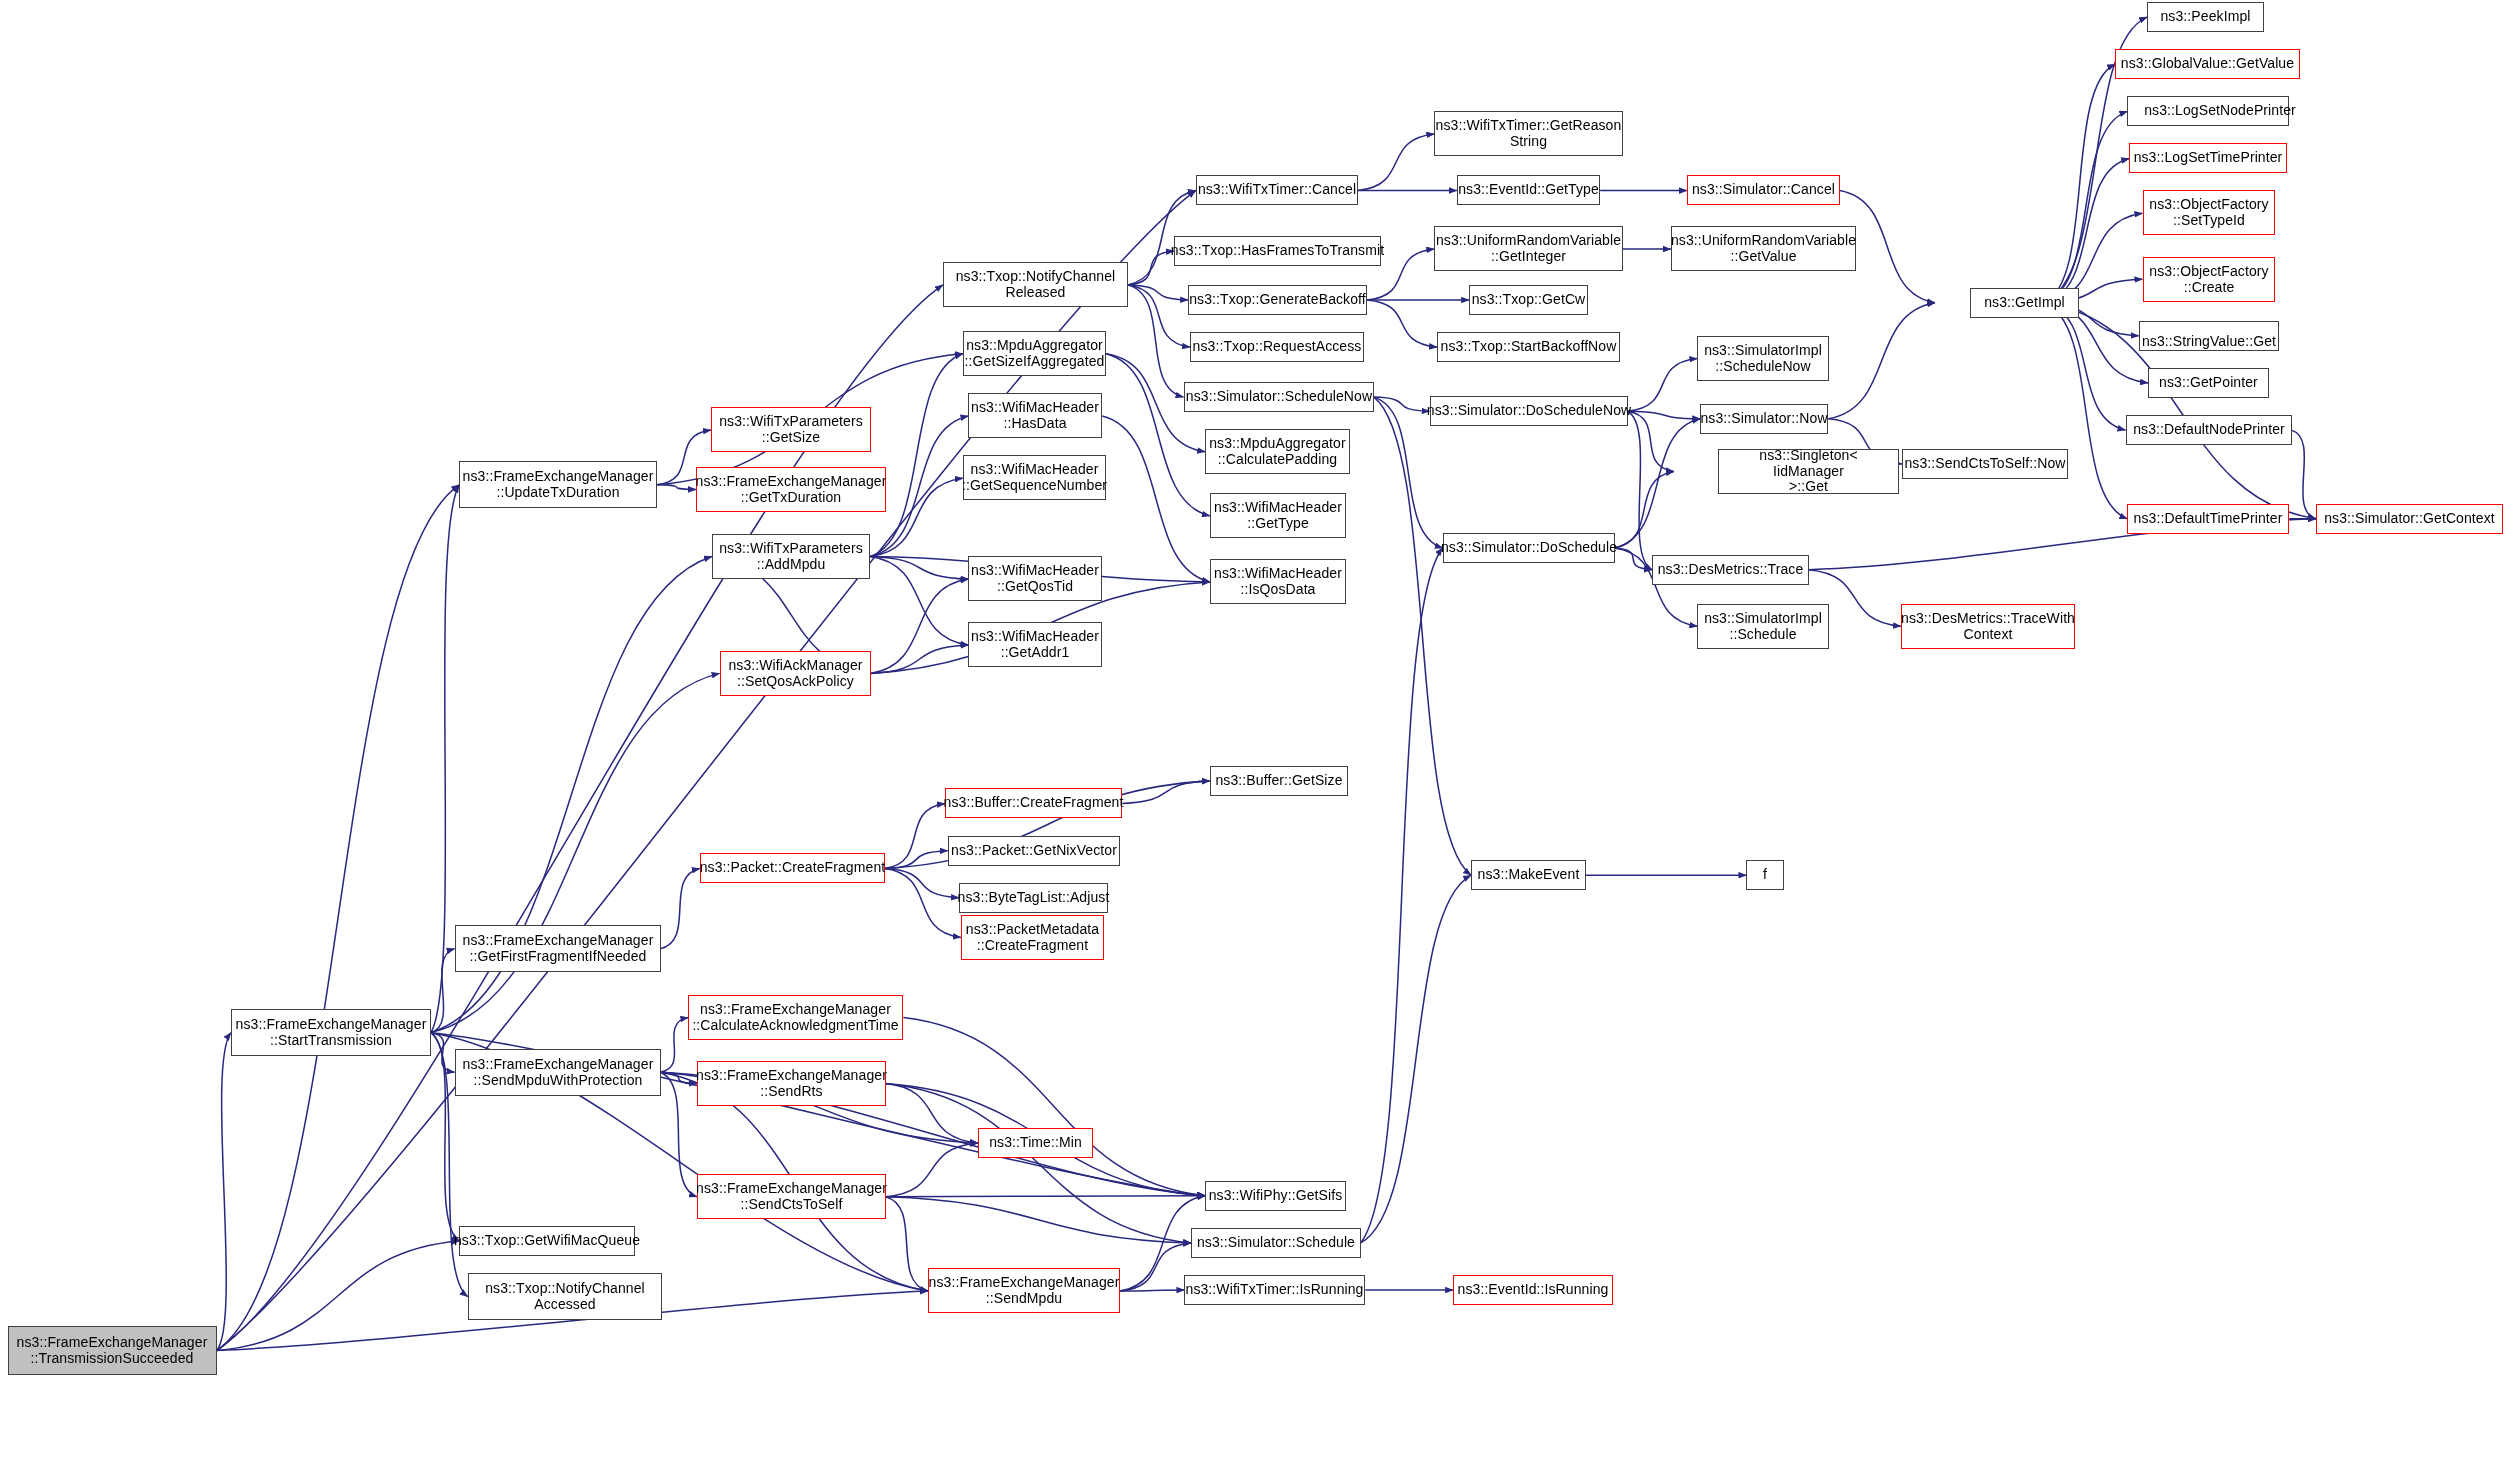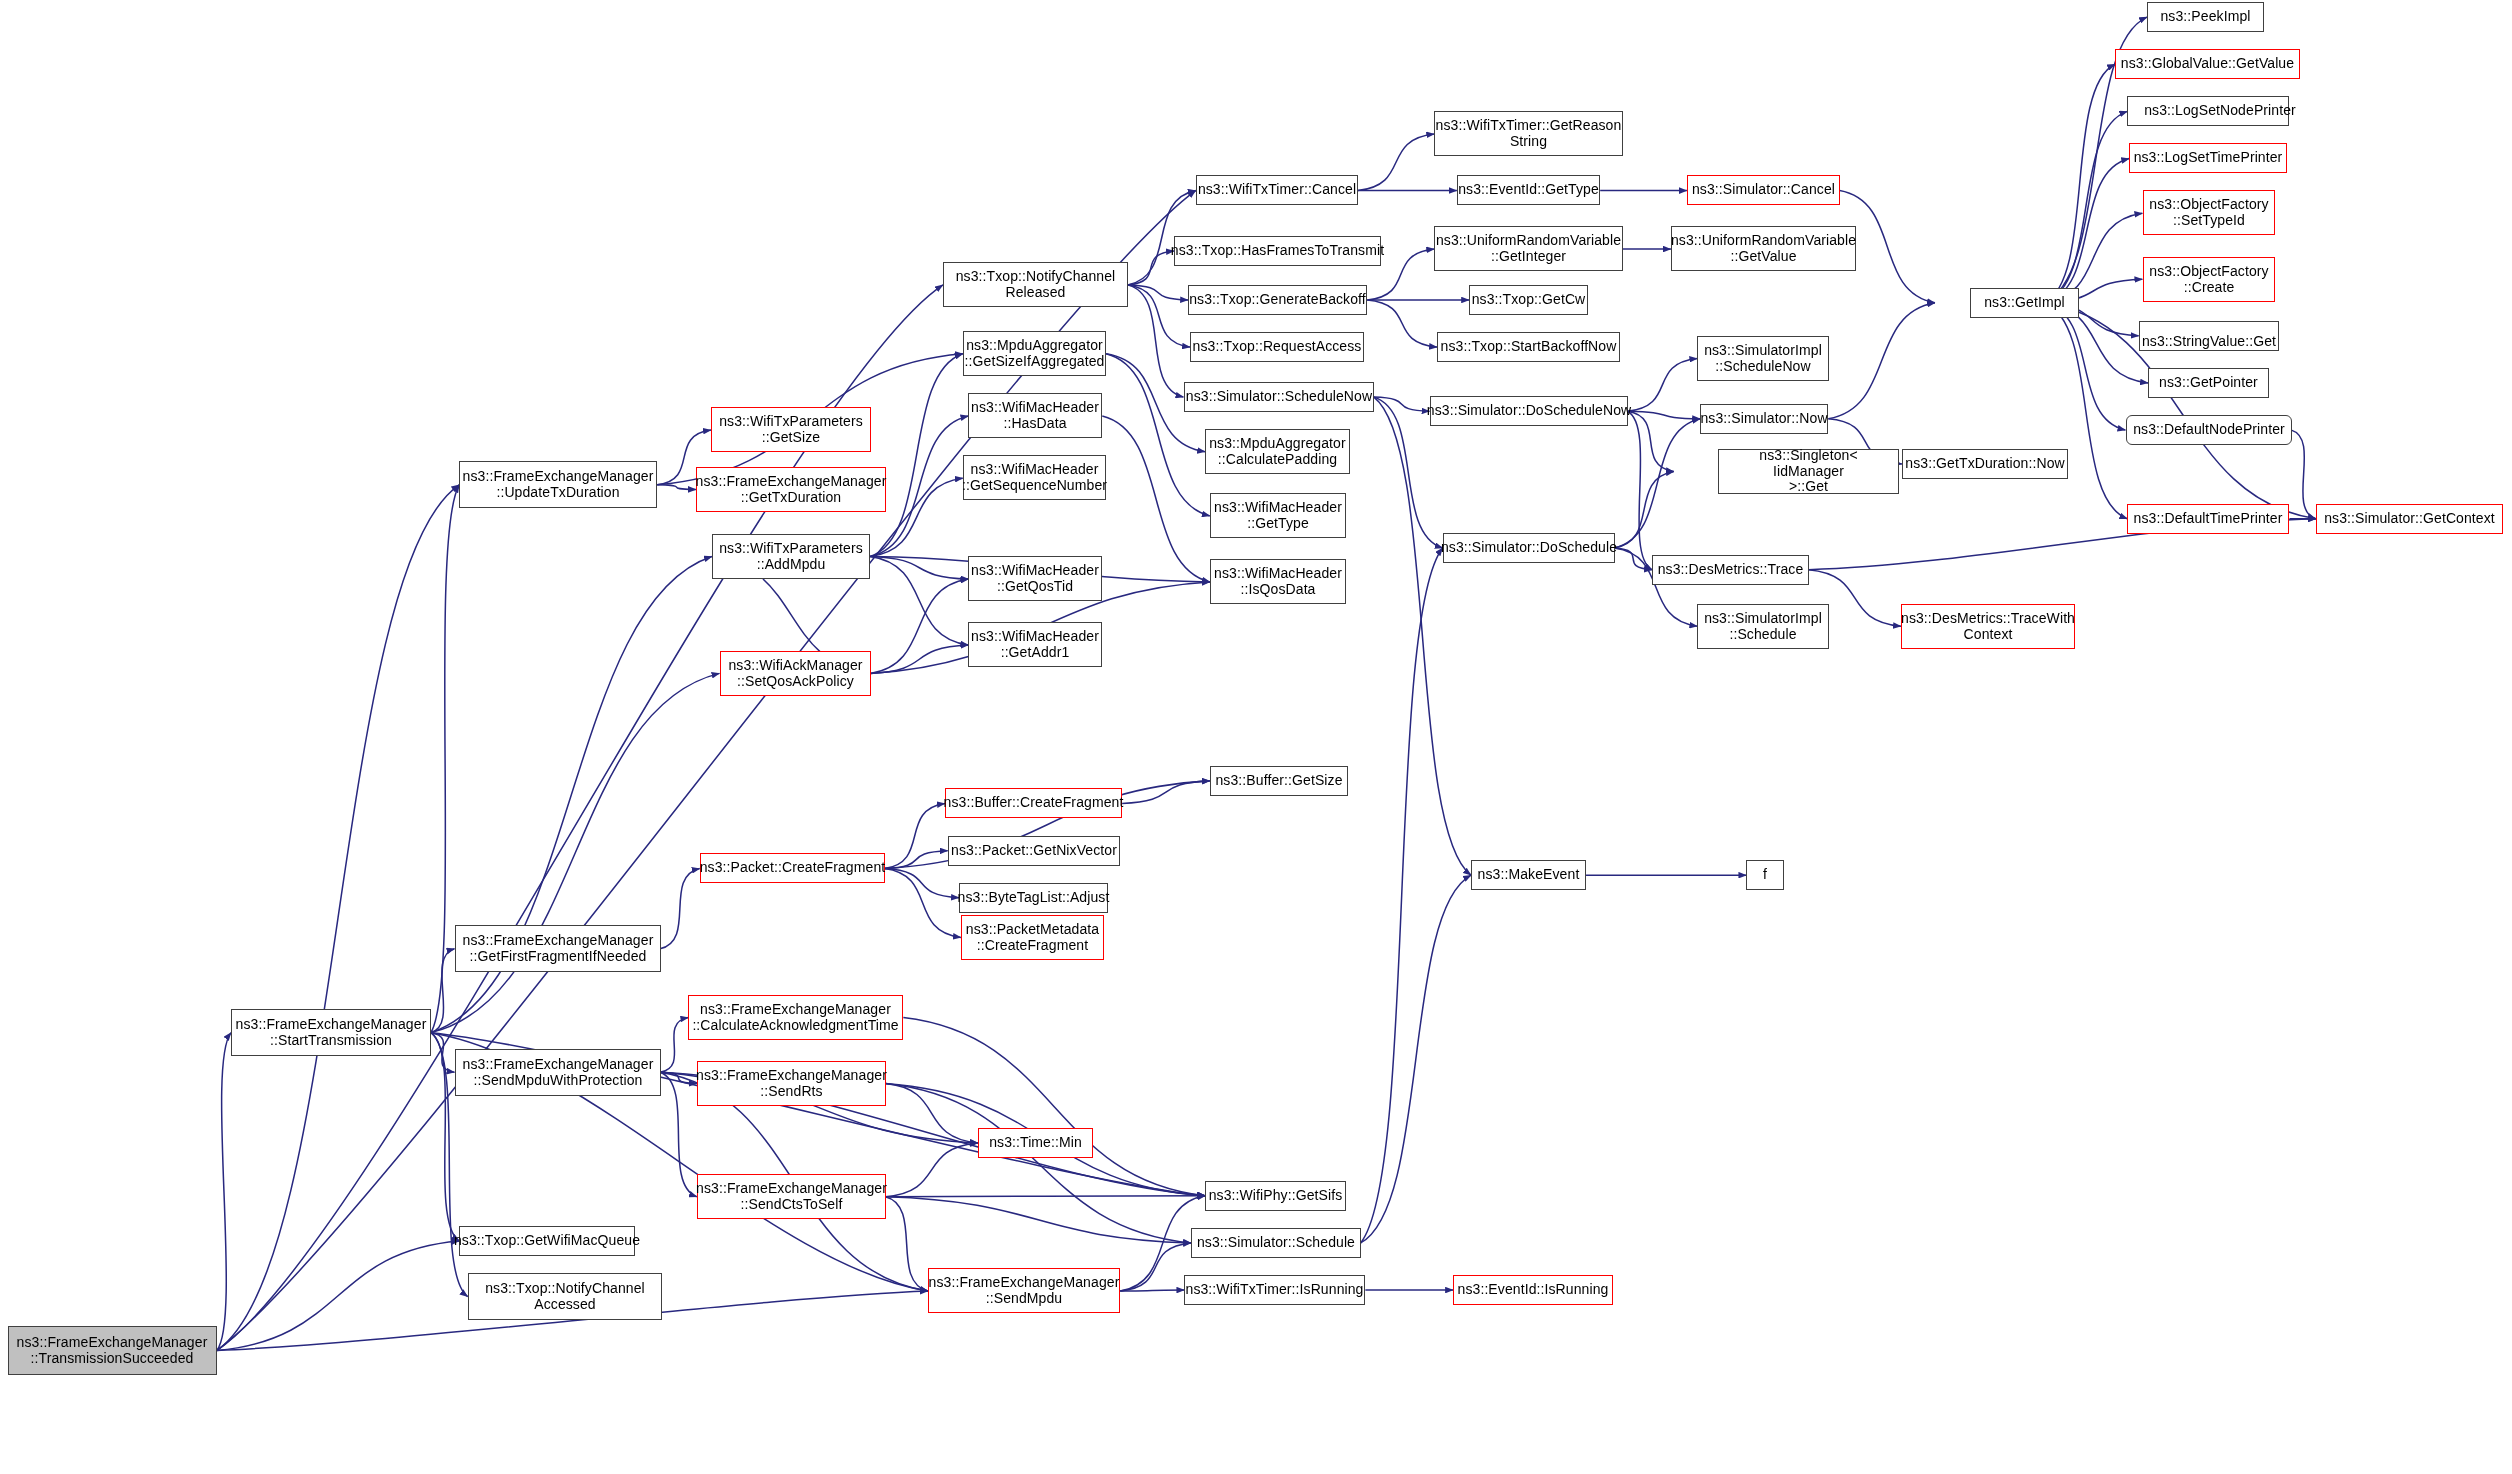--- a/index.html
+++ b/index.html
@@ -290,21 +290,21 @@
       <div class="node" style="left: 1697px; top: 604px; width: 132px; height: 45px;">
         <span>ns3::SimulatorImpl<br>::Schedule</span>
       </div>
       <div class="node" style="left: 1746px; top: 860px; width: 38px; height: 30px;">
         <span>f</span>
       </div>
       <div class="node" style="left: 1970px; top: 288px; width: 109px; height: 30px;">
         <span>ns3::GetImpl</span>
       </div>
       <div class="node" style="left: 1902px; top: 449px; width: 166px; height: 30px;">
-        <span>ns3::GetTxDuration::Now</span>
+        <span>ns3::SendCtsToSelf::Now</span>
       </div>
       <div class="node red" style="left: 1901px; top: 604px; width: 174px; height: 45px;">
         <span>ns3::DesMetrics::TraceWith<br>Context</span>
       </div>
       <div class="node" style="left: 2147px; top: 1.9px; width: 117px; height: 30px;">
         <span>ns3::PeekImpl</span>
       </div>
       <div class="node red" style="left: 2115px; top: 49px; width: 185px; height: 30px;">
         <span>ns3::GlobalValue::GetValue</span>
       </div>
@@ -319,21 +319,21 @@
       </div>
       <div class="node red" style="left: 2143px; top: 257px; width: 132px; height: 45px;">
         <span>ns3::ObjectFactory<br>::Create</span>
       </div>
       <div class="node" style="left: 2139px; top: 321px; width: 140px; height: 30px; align-items: flex-end;">
         <span>ns3::StringValue::Get</span>
       </div>
       <div class="node" style="left: 2148px; top: 368px; width: 121px; height: 30px;">
         <span>ns3::GetPointer</span>
       </div>
-      <div class="node" style="left: 2126px; top: 415px; width: 166px; height: 30px; border-radius: 6px;">
+      <div class="node" style="left: 2126px; top: 415px; width: 166px; height: 30px;">
         <span>ns3::DefaultNodePrinter</span>
       </div>
       <div class="node red" style="left: 2127px; top: 504px; width: 162px; height: 30px;">
         <span>ns3::DefaultTimePrinter</span>
       </div>
       <div class="node red" style="left: 2316px; top: 504px; width: 187px; height: 30px;">
         <span>ns3::Simulator::GetContext</span>
       </div>
       <div class="node red" style="left: 1453px; top: 1275px; width: 160px; height: 30px;">
         <span>ns3::EventId::IsRunning</span>

